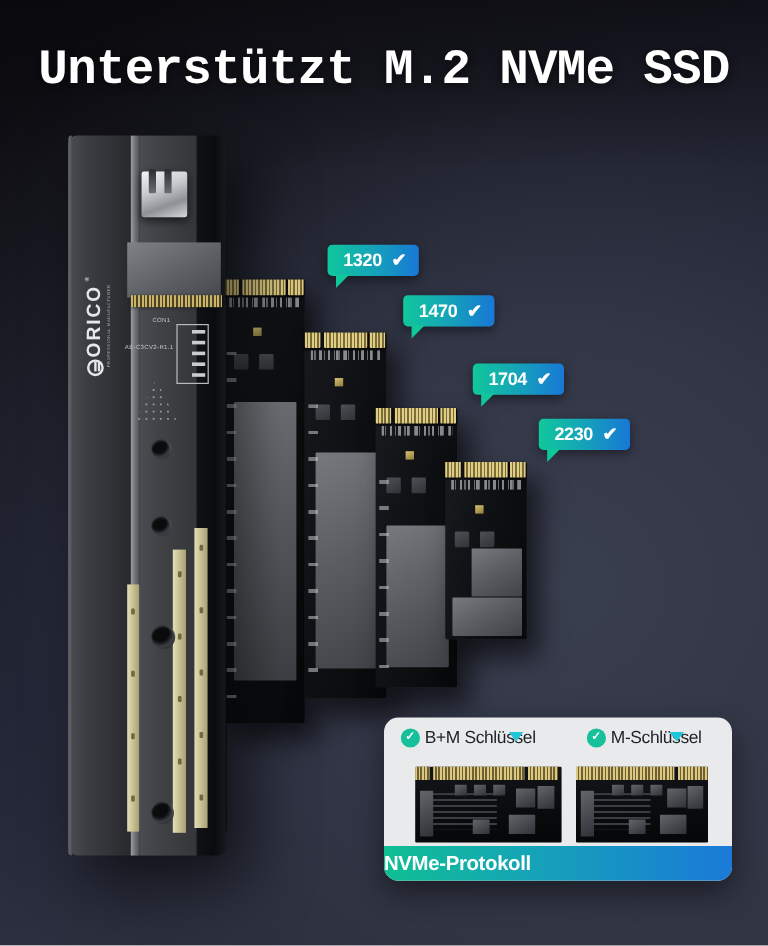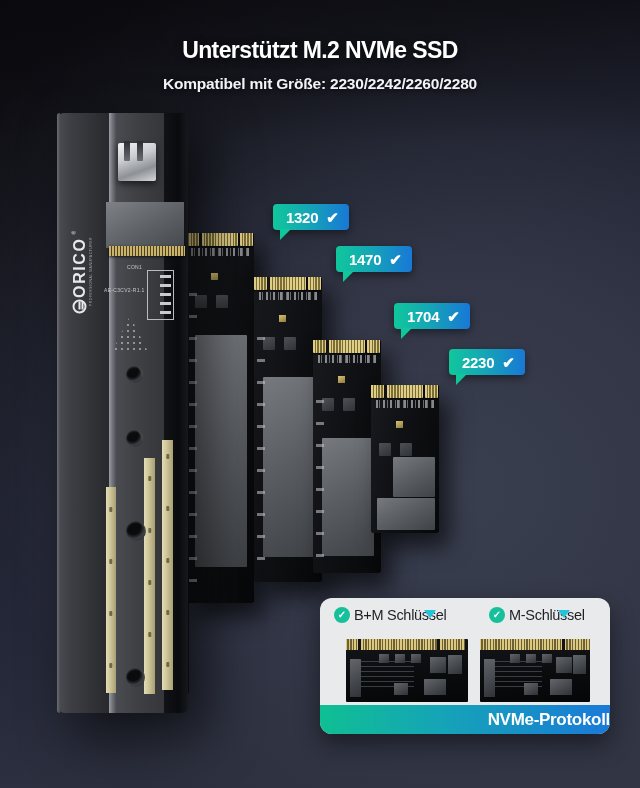--- a/index.html
+++ b/index.html
@@ -19,23 +19,24 @@
   #stage::after {
     content: "";
     position: absolute; inset: 0;
     background: linear-gradient(180deg, rgba(8,8,12,.55) 0%, rgba(8,8,12,0) 18%);
     pointer-events: none;
   }
 
   
   .header { position: absolute; top: 38px; left: 0; width: 640px; text-align: center; z-index: 40; }
   .title {
-    font-size: 23px; font-weight: bold; color: #ffffff;
+    font-size: 41px; font-weight: bold; color: #ffffff;
     letter-spacing: -0.6px; line-height: 1.05;
     text-shadow: 0 2px 8px rgba(0,0,0,.6);
+    font-family: Liberation Mono, monospace;
   }
   .subtitle {
     margin-top: 13px;
     font-size: 15.5px; font-weight: bold; color: #f2f3f6;
     letter-spacing: -0.2px;
     text-shadow: 0 1px 5px rgba(0,0,0,.65);
   }
 
   
   .nvme-badge {
@@ -322,35 +323,34 @@
   .key-arrow {
     position: absolute; top: 12px; width: 0; height: 0;
     border-left: 6px solid transparent;
     border-right: 6px solid transparent;
     border-top: 8px solid #1fc5d8;
     z-index: 55;
   }
   .protokoll-bar {
     position: absolute; left: 0; bottom: 0; width: 100%; height: 29px;
     background: linear-gradient(90deg, #0fbf92 0%, #15a5b6 40%, #1a7ad8 100%);
-    display: flex; align-items: center; justify-content: flex-end;
+    display: flex; align-items: center; justify-content: flex-start;
   }
   .protokoll-bar u {
     text-decoration: none;
     font-size: 17px; font-weight: bold; color: #fff; letter-spacing: -.3px;
   }
 </style>
 </head>
 <body>
 
 <div id="stage">
 
   <div class="header">
     <div class="title">Unterstützt M.2 NVMe SSD</div>
-    <div class="subtitle">Kompatibel mit Größe: 2230/2242/2260/2280</div>
   </div>
 
 
   <div class="enclosure">
     <div class="enc-left"></div>
     <div class="enc-bevel"></div>
     <div class="enc-inner"></div>
     <div class="enc-cavity"></div>
 
     <div class="orico-logo">

